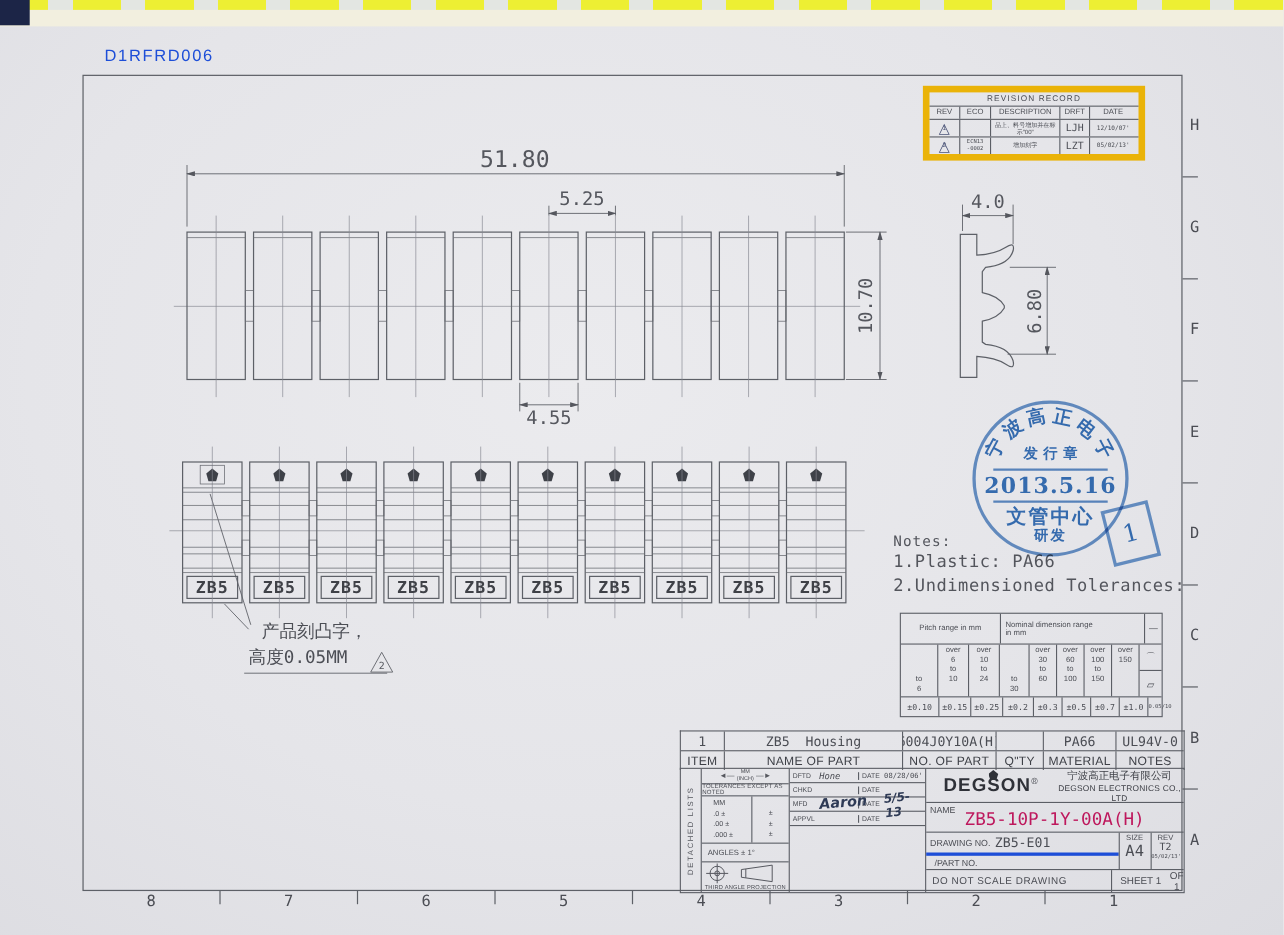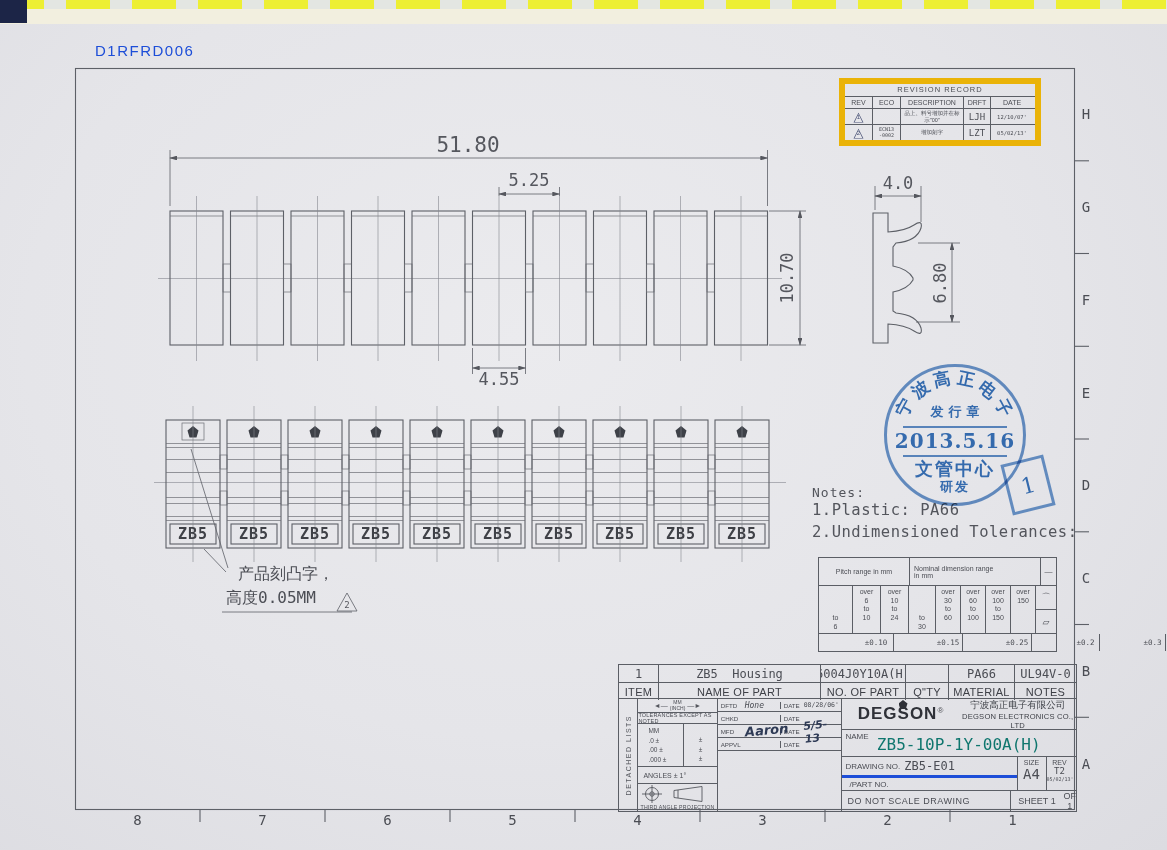--- a/index.html
+++ b/index.html
@@ -71,21 +71,21 @@
   .tol-ranges div:nth-child(4){width:27px;display:flex;flex-direction:column;justify-content:flex-end;padding-bottom:2px;}
   .tol-ranges div:nth-child(5){width:25px;}
   .tol-ranges div:nth-child(6){width:25px;}
   .tol-ranges div:nth-child(7){width:25px;}
   .tol-ranges div:nth-child(8){width:25px;}
   .tol-sym2{flex:1;display:flex;flex-direction:column;}
   .tol-sym2 div{flex:1;display:flex;align-items:center;justify-content:center;font-size:9px;}
   .tol-sym2 div:first-child{border-bottom:1px solid #5b5e65;}
   .tol-vals{display:flex;height:17px;border-top:1px solid #5b5e65;}
   .tol-values{display:flex;}
-  .tol-values div{border-right:1px solid #5b5e65;font-size:7.5px;display:flex;align-items:center;justify-content:center;font-family:"DejaVu Sans Mono",monospace;margin-left:40px;}
+  .tol-values div{border-right:1px solid #5b5e65;font-size:7.5px;display:flex;align-items:center;justify-content:center;font-family:"DejaVu Sans Mono",monospace;}
   .tol-values div:nth-child(1){width:34px;}
   .tol-values div:nth-child(2){width:28px;}
   .tol-values div:nth-child(3){width:28px;}
   .tol-values div:nth-child(4){width:27px;}
   .tol-values div:nth-child(5){width:25px;}
   .tol-values div:nth-child(6){width:25px;}
   .tol-values div:nth-child(7){width:25px;}
   .tol-values div:nth-child(8){width:25px;}
   .tol-flat{flex:1;display:flex;align-items:center;justify-content:center;font-size:5px;font-family:"DejaVu Sans Mono",monospace;}
   
@@ -124,21 +124,21 @@
   .logo{width:118px;text-align:center;position:relative;}
   .logo .lg{font-size:17px;font-weight:bold;letter-spacing:1px;color:#2f3138;}
   .logo .reg{font-size:8px;vertical-align:super;}
   .logo .dia{position:absolute;left:57px;top:-4px;width:9px;height:9px;background:#2f3138;
      clip-path:polygon(50% 0,100% 40%,80% 100%,20% 100%,0 40%);}
   .co-names{flex:1;text-align:center;}
   .co-cn{font-size:9.5px;color:#3e4047;}
   .co-en{font-size:7.6px;color:#3e4047;letter-spacing:0.2px;}
   .tb-name{height:29px;border-bottom:1px solid #5b5e65;position:relative;}
   .tb-name .nl{position:absolute;left:4px;top:2px;font-size:8px;}
-  .tb-name .nv{position:absolute;left:0;right:0;bottom:2px;text-align:center;font-size:16px;font-family:"DejaVu Sans Mono",monospace;color:#0f766e;}
+  .tb-name .nv{position:absolute;left:0;right:0;bottom:2px;text-align:center;font-size:16px;font-family:"DejaVu Sans Mono",monospace;color:#be185d;}
   .tb-dn{height:36px;border-bottom:1px solid #5b5e65;display:flex;}
   .dn-left{width:175px;display:flex;flex-direction:column;}
   .dn-no{height:18px;border-bottom:3px solid #1d4ed8;display:flex;align-items:center;padding-left:4px;gap:4px;}
   .dn-no .l{font-size:8px;}
   .dn-no .v{font-size:12px;font-family:"DejaVu Sans Mono",monospace;}
   .dn-pn{flex:1;display:flex;align-items:center;padding-left:8px;font-size:8px;}
   .dn-size{width:28px;border-left:1px solid #5b5e65;text-align:center;}
   .dn-size .l{font-size:7px;margin-top:2px;}
   .dn-size .v{font-size:14px;font-family:"DejaVu Sans Mono",monospace;}
   .dn-rev{width:26px;border-left:1px solid #5b5e65;text-align:center;}

